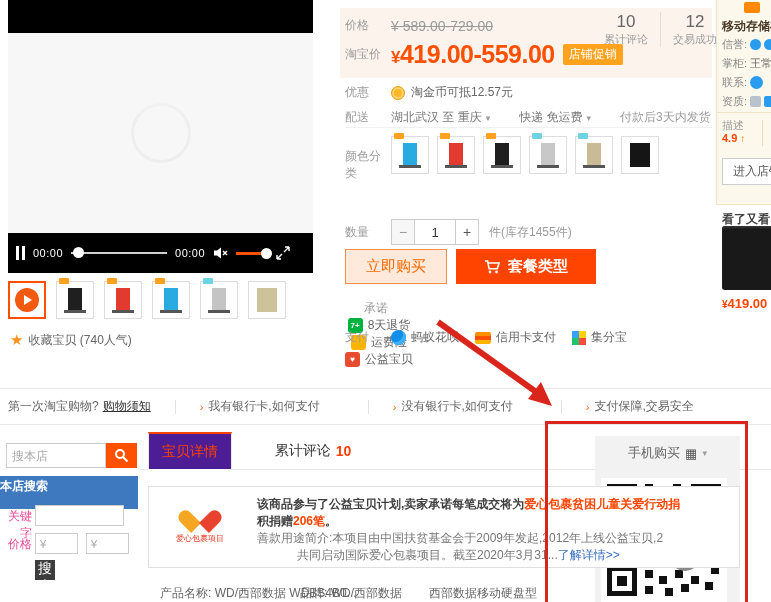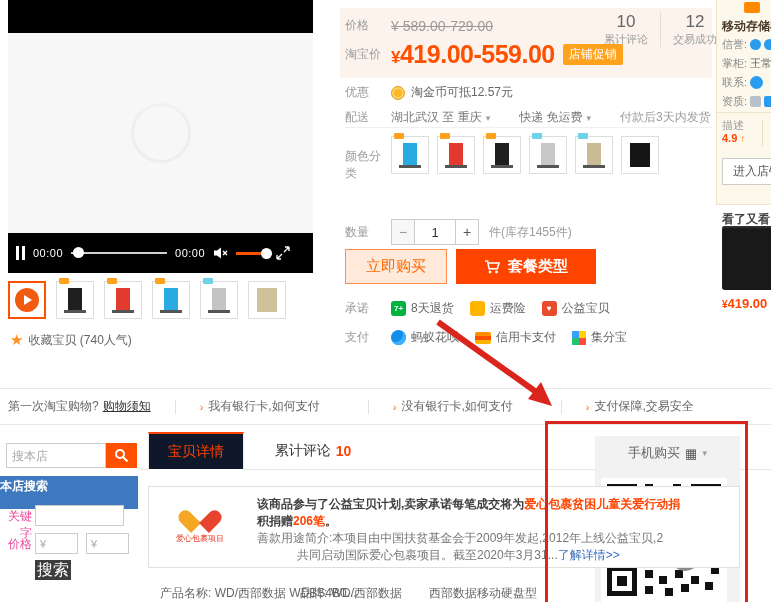--- a/index.html
+++ b/index.html
@@ -64,21 +64,21 @@
   #r-pkg{top:183px;}
   #pkgs{display:flex;gap:8px;}
   .pkg{border:1px solid #ccc;padding:5px 9px;color:#555;cursor:pointer;background:#fff;white-space:nowrap;}
   #r-qty{top:219px;}
   .stepbtn{width:24px;height:26px;border:1px solid #ccc;background:#f7f7f7;color:#999;text-align:center;line-height:24px;font-size:14px;cursor:pointer;}
   #qtyinput{width:40px;height:26px;border:1px solid #ccc;border-left:none;border-right:none;text-align:center;font-size:13px;color:#333;}
   .stock{color:#9c9c9c;margin-left:10px;}
   #r-buttons{top:249px;gap:9px;}
   #buy-now{width:102px;height:35px;border:1px solid #ff8c4c;background:#ffe9da;color:#ff6a00;font-size:15px;cursor:pointer;}
   #add-cart{width:140px;height:35px;border:none;background:var(--cart-button);color:#fff;font-size:15px;font-weight:bold;cursor:pointer;display:flex;align-items:center;justify-content:center;gap:7px;}
-  #r-promise{top:300px;gap:0;}
+  #r-promise{top:300px;gap:0;flex-direction:column;}
   #r-pay{top:329px;}
   .svcitem{display:flex;align-items:center;gap:5px;margin-right:16px;color:#666;}
   .svcicon{width:15px;height:15px;border-radius:3px;color:#fff;font-size:8px;font-weight:bold;display:flex;align-items:center;justify-content:center;}
   .svc-green{background:#00b33f;} .svc-gold{background:#ffb400;} .svc-red{background:#e84c2e;}
   .payicon-circle{width:15px;height:15px;border-radius:50%;background:#108ee9;box-shadow:inset -3px -3px 0 #3db1ff;}
   .payicon-card{width:16px;height:12px;border-radius:2px;background:linear-gradient(#ff9000 33%,#ff5000 33%,#ff5000 66%,#ffb400 66%);}
   .payicon-grid{width:14px;height:14px;display:grid;grid-template-columns:7px 7px;grid-template-rows:7px 7px;}
   .payicon-grid i:nth-child(1){background:#3aa0ff}.payicon-grid i:nth-child(2){background:#ffd200}
   .payicon-grid i:nth-child(3){background:#21c36f}.payicon-grid i:nth-child(4){background:#ff4a3d}
   
@@ -105,25 +105,25 @@
   #helpbar .chev{color:#f60;font-size:11px;}
   
   #q-input{left:6px;top:443px;width:100px;height:25px;border:1px solid #ccc;padding:0 5px;font-size:12px;color:#555;}
   #q-btn{left:106px;top:443px;width:31px;height:25px;background:var(--accent-orange);border:none;cursor:pointer;display:flex;align-items:center;justify-content:center;}
   #shopsearch-hd{left:0;top:476px;width:138px;height:33px;background:var(--store-search-blue);color:#fff;font-weight:bold;line-height:20px;}
   .fieldlbl{position:absolute;width:32px;text-align:right;color:#ec4899;}
   #kw-lbl{left:0;top:508px;} #pr-lbl{left:0;top:536px;}
   .sfield{position:absolute;border:1px solid #ccc;height:21px;font-size:11px;color:#555;padding:0 4px;}
   #kw-input{left:35px;top:505px;width:89px;}
   #pr-min{left:35px;top:533px;width:43px;} #pr-max{left:86px;top:533px;width:43px;}
-  #s-btn{left:35px;top:560px;width:36px;height:20px;background:#3d3d3d;color:#fff;border:none;font-size:16px;cursor:pointer;}
+  #s-btn{left:35px;top:560px;width:20px;height:20px;background:#3d3d3d;color:#fff;border:none;font-size:14px;cursor:pointer;}
   
   #tabbar{left:140px;top:432px;width:631px;height:38px;border-bottom:1px solid #e7e7e7;}
   .tab{position:absolute;top:0;height:38px;display:flex;align-items:center;justify-content:center;font-size:14px;color:#333;cursor:pointer;gap:5px;}
-  #tab-detail{left:8px;width:96px;background:#0f172a;border:1px solid #e8e8e8;border-top:2px solid var(--tab-active);border-bottom:1px solid #fff;color:var(--tab-active);text-align:right;}
+  #tab-detail{left:8px;width:84px;background:#4c1d95;border:1px solid #e8e8e8;border-top:2px solid var(--tab-active);border-bottom:1px solid #fff;color:var(--tab-active);text-align:right;}
   #tab-reviews{left:118px;width:110px;}
   #tab-reviews .cnt{color:var(--tab-active);font-weight:bold;}
   #tab-services{left:232px;width:96px;}
   #mobile-box{left:595px;top:436px;width:145px;height:34px;background:#f2f2f2;display:flex;align-items:center;justify-content:center;gap:5px;color:#666;font-size:13px;cursor:pointer;}
   #mobile-box .qrglyph{font-size:13px;color:#555;}
   #mobile-box .caret{margin:0;}
   #qr-panel{left:595px;top:470px;width:145px;height:132px;background:#f2f2f2;}
   #qr-code{position:absolute;left:6px;top:8px;width:126px;height:124px;background:#fff;}
   
   #charity{left:148px;top:486px;width:592px;height:82px;border:1px solid #dfdfdf;background:#fff;}

